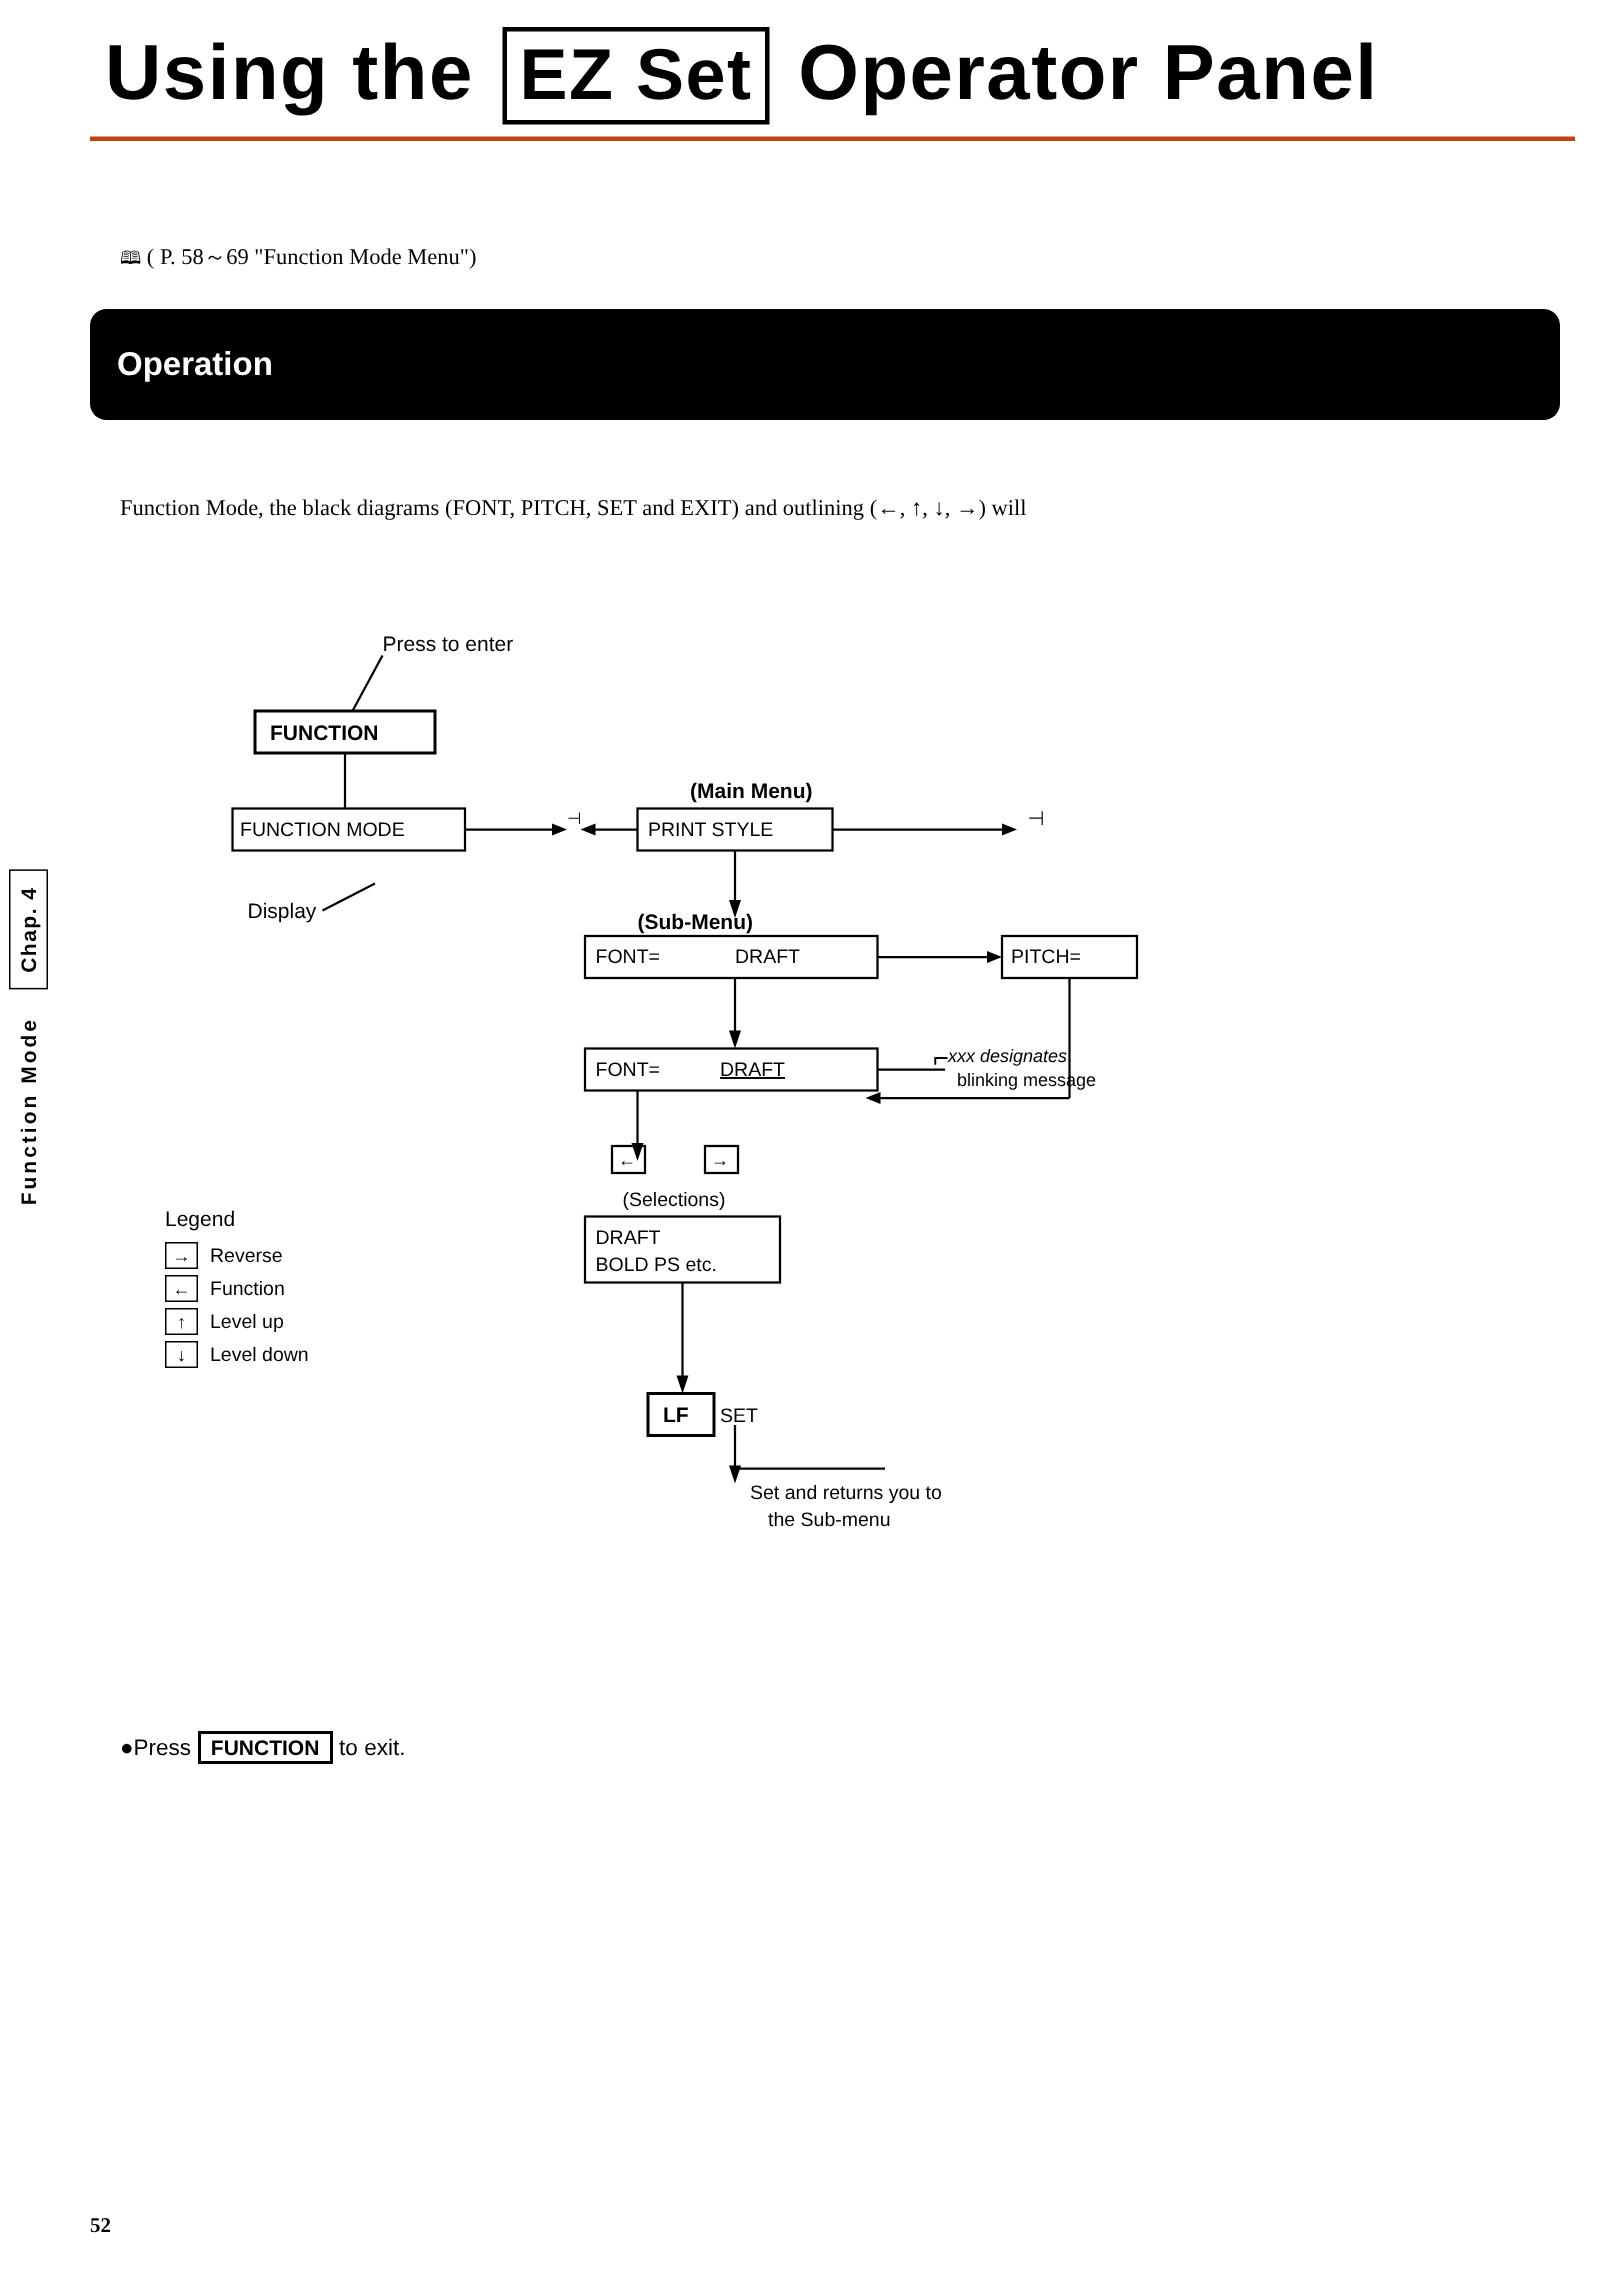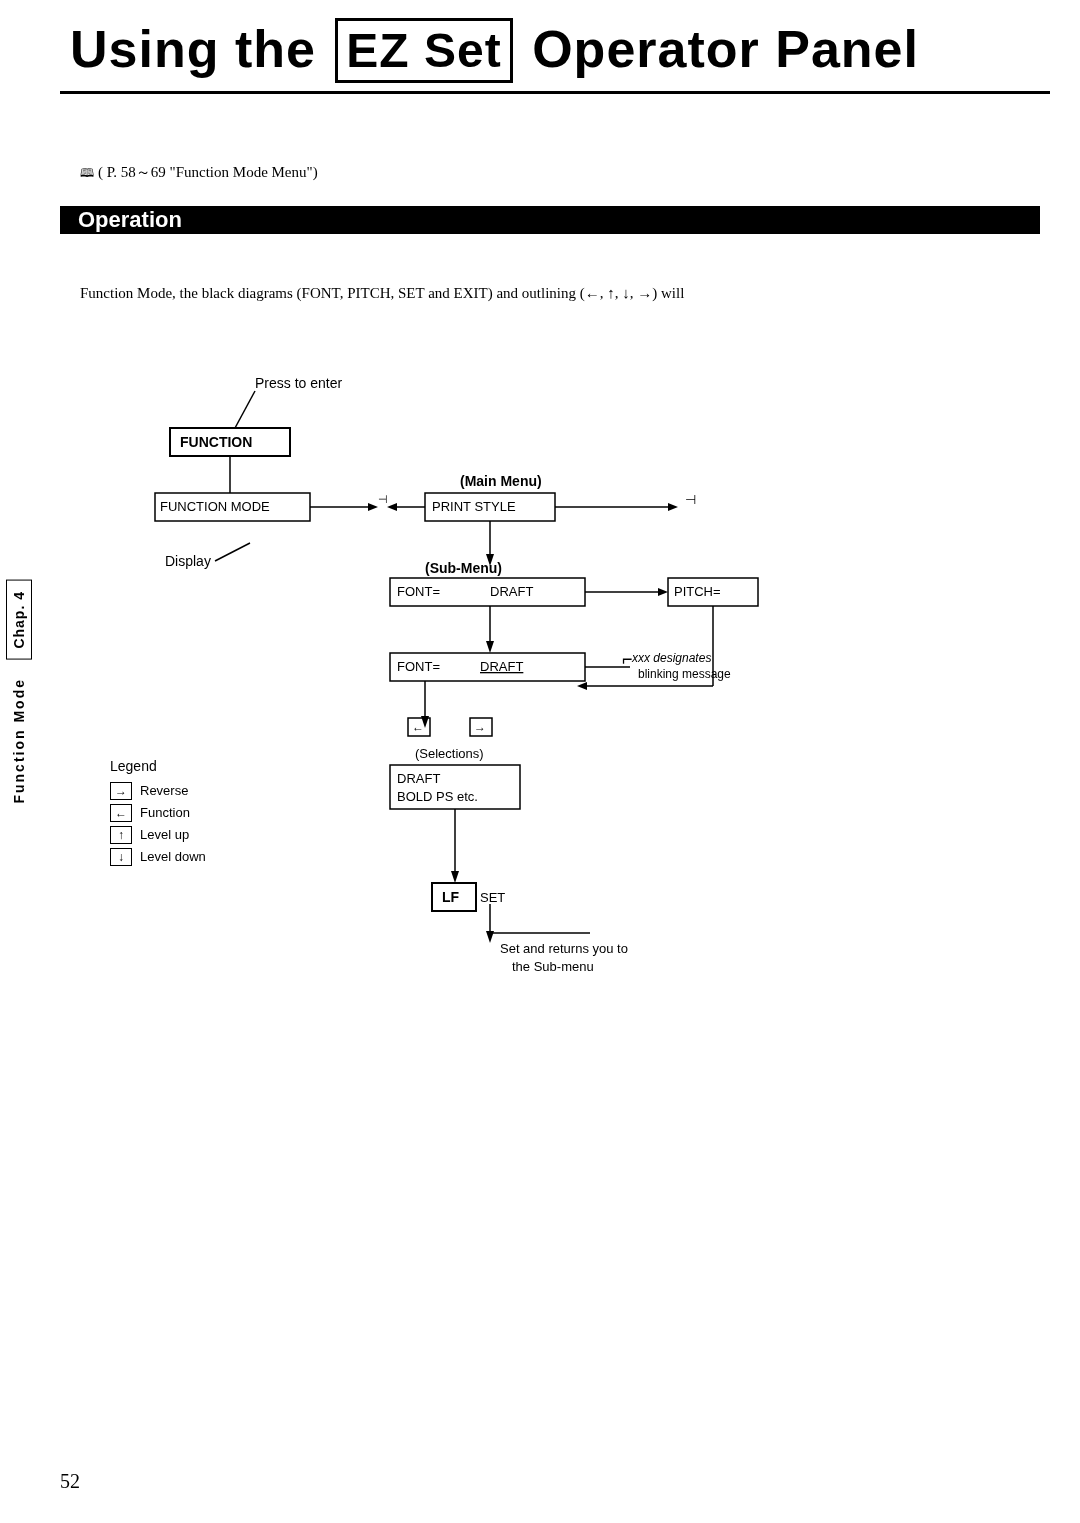--- a/index.html
+++ b/index.html
@@ -14,42 +14,42 @@
     }
   </style>
 </head>
 <body>
 
 <div style="position:absolute; left:0; top:580px; width:38px; height:500px; display:flex; flex-direction:column; align-items:center; gap:8px; z-index:10;">
   <div style="writing-mode:vertical-rl; transform:rotate(180deg); border:1.5px solid #000; padding:10px 4px; font-size:14px; font-weight:bold; font-family:Arial,sans-serif; letter-spacing:1px;">Chap. 4</div>
   <div style="writing-mode:vertical-rl; transform:rotate(180deg); font-size:14px; font-weight:bold; font-family:Arial,sans-serif; letter-spacing:2px; margin-top:10px;">Function Mode</div>
 </div>
 
-<div style="position:absolute; bottom:30px; left:60px; font-size:20px; font-weight:normal;">52</div>
+<div style="position:absolute; bottom:30px; left:60px; font-size:14px; font-weight:bold;">52</div>
 
 <div style="padding-left:50px; padding-right:30px;">
 
-  <div style="padding: 18px 30px 8px 10px; border-bottom: 3px solid #000000; margin-bottom: 18px; margin-left:10px;">
+  <div style="padding: 18px 30px 8px 10px; border-bottom: 3px solid #c2410c; margin-bottom: 18px; margin-left:10px;">
     <div style="font-size:52px; font-weight:bold; font-family:Arial,sans-serif; letter-spacing:1px; display:inline;">
       <span style="font-size:52px; font-weight:bold;">Using the </span>
       <span style="display:inline-block; border:3px solid #000; padding:2px 8px; font-size:48px; font-weight:bold; margin:0 4px;">EZ Set</span>
       <span style="font-size:52px; font-weight:bold;"> Operator Panel</span>
     </div>
   </div>
 
   <div style="padding: 0 30px 0 30px; margin-bottom: 22px; font-size:15px; line-height:1.6;">
     <br>
     <br>
     <span>
       <span style="font-size:12px;">🕮</span>
       <span>( P. 58～69 "Function Mode Menu")</span>
     </span>
   </div>
 
-  <div style="background:#000; color:#fff; font-size:22px; font-weight:bold; padding:1px 18px; margin:0 10px 22px 10px; font-family:Arial,sans-serif;">Operation</div>
+  <div style="background:#000; color:#fff; font-size:22px; font-weight:bold; padding:24px 18px; margin:0 10px 22px 10px; font-family:Arial,sans-serif;border-radius:11px;">Operation</div>
 
   <div style="padding: 0 30px 0 30px; margin-bottom:22px; font-size:15px; line-height:1.65;">
     <br>
     <span>Function Mode, the black diagrams (FONT, PITCH, SET and EXIT) and outlining (←, ↑, ↓, →) will</span><br>
   </div>
 
   <div style="position:relative; padding:0 10px; margin-bottom:20px;">
 
     <svg width="960" height="760" viewBox="0 0 960 760" style="display:block; font-family:Arial,sans-serif; overflow:visible;">
 
@@ -163,14 +163,19 @@
         <span style="display:inline-flex; align-items:center; justify-content:center; border:1.5px solid #000; width:22px; height:18px; font-size:12px;">↑</span>
         <span>Level up</span>
       </div>
       <div style="display:flex; align-items:center; gap:8px; font-size:13px; margin-bottom:4px; font-family:Arial,sans-serif;">
         <span style="display:inline-flex; align-items:center; justify-content:center; border:1.5px solid #000; width:22px; height:18px; font-size:12px;">↓</span>
         <span>Level down</span>
       </div>
     </div>
   </div>
 
+  <div style="padding: 0 30px; font-size:15px; margin-top:10px; font-family:Arial,sans-serif;">
+    <span>●Press </span>
+    <span style="display:inline-block; border:2px solid #000; padding:1px 7px; font-weight:bold; font-size:14px;">FUNCTION</span>
+    <span> to exit.</span>
+  </div>
 
 </div>
 
 </body></html>

